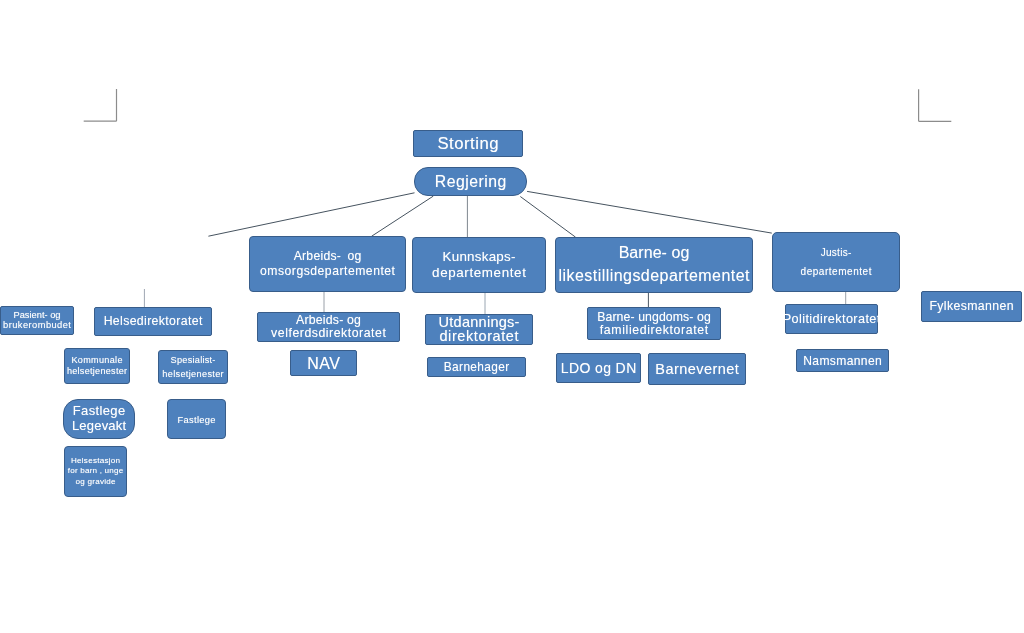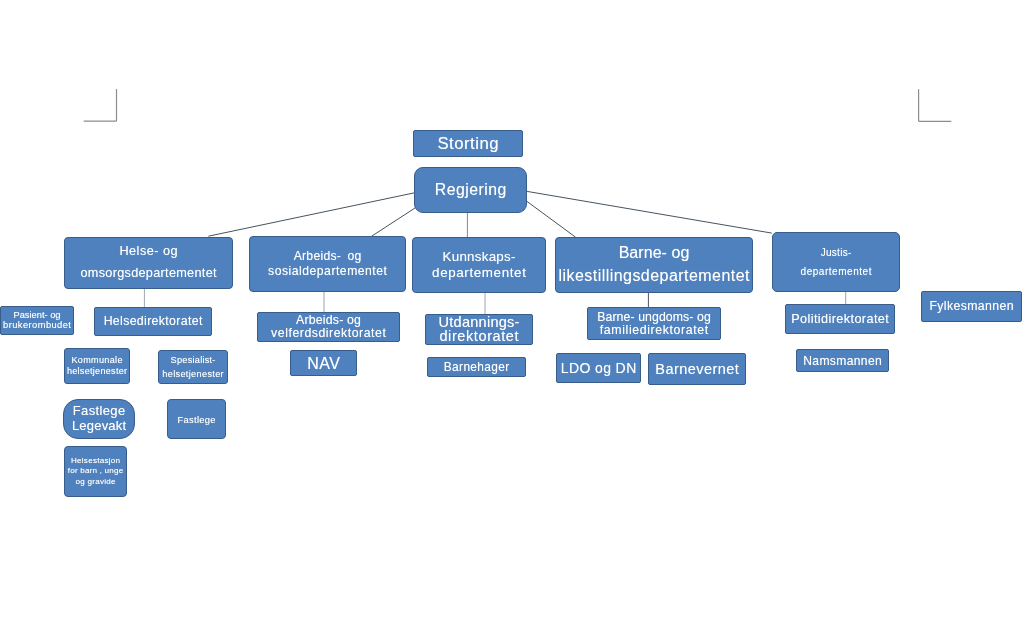--- a/index.html
+++ b/index.html
@@ -41,30 +41,26 @@
       <line x1="116.5" y1="114.2" x2="83.7" y2="114.2" stroke="#8c8c8c" stroke-width="1.2"></line>
     </g>
     <g>
       <line x1="918.6" y1="82.3" x2="918.6" y2="114.3" stroke="#8c8c8c" stroke-width="1.2"></line>
       <line x1="918.6" y1="114.3" x2="951.3" y2="114.3" stroke="#8c8c8c" stroke-width="1.2"></line>
     </g>
   </svg>
     <div class="node" style="left:413px;top:123px;width:110px;height:27px;border-radius:2px;font-size:16.7px;line-height:20px">
       <span class="line" style="letter-spacing:0.498px;text-indent:0.498px">Storting</span>
     </div>
-    <div class="node" style="left:414px;top:160px;width:113px;height:46px;border-radius:9px;font-size:15.8px;line-height:20px">
+    <div class="node" style="left:414px;top:160px;width:113px;height:29px;border-radius:14px;font-size:15.8px;line-height:20px">
       <span class="line" style="letter-spacing:0.486px;text-indent:0.486px">Regjering</span>
-    </div>
-    <div class="node" style="left:64px;top:230px;width:169px;height:52px;border-radius:4px;font-size:12.7px;line-height:21.7px">
-      <span class="line" style="letter-spacing:0.465px;text-indent:0.465px">Helse- og</span>
-      <span class="line" style="letter-spacing:0.292px;text-indent:0.292px">omsorgsdepartementet</span>
     </div>
     <div class="node" style="left:249px;top:229px;width:157px;height:56px;border-radius:4px;font-size:12.2px;line-height:14.7px">
       <span class="line" style="letter-spacing:0.268px;text-indent:0.268px">Arbeids- og</span>
-      <span class="line" style="letter-spacing:0.507px;text-indent:0.507px">sosialdepartementet</span>
+      <span class="line" style="letter-spacing:0.507px;text-indent:0.507px">omsorgsdepartementet</span>
     </div>
     <div class="node" style="left:412px;top:230px;width:134px;height:56px;border-radius:4px;font-size:13.4px;line-height:15.9px">
       <span class="line" style="letter-spacing:0.228px;text-indent:0.228px">Kunnskaps-</span>
       <span class="line" style="letter-spacing:0.619px;text-indent:0.619px">departementet</span>
     </div>
     <div class="node" style="left:555px;top:230px;width:198px;height:56px;border-radius:4px;font-size:16px;line-height:22.8px">
       <span class="line" style="letter-spacing:0.057px;text-indent:0.057px">Barne- og</span>
       <span class="line" style="letter-spacing:0.45px;text-indent:0.45px">likestillingsdepartementet</span>
     </div>
     <div class="node" style="left:772px;top:225px;width:128px;height:60px;border-radius:5px;font-size:10px;line-height:19.1px">
@@ -83,21 +79,21 @@
       <span class="line" style="letter-spacing:0.536px;text-indent:0.536px">velferdsdirektoratet</span>
     </div>
     <div class="node" style="left:587px;top:300px;width:134px;height:33px;border-radius:2px;font-size:12.3px;line-height:12.2px">
       <span class="line" style="letter-spacing:0.088px;text-indent:0.088px">Barne- ungdoms- og</span>
       <span class="line" style="letter-spacing:0.628px;text-indent:0.628px">familiedirektoratet</span>
     </div>
     <div class="node" style="left:425px;top:307px;width:108px;height:31px;border-radius:2px;font-size:14.5px;line-height:13.8px">
       <span class="line" style="letter-spacing:0.265px;text-indent:0.265px">Utdannings-</span>
       <span class="line" style="letter-spacing:0.596px;text-indent:0.596px">direktoratet</span>
     </div>
-    <div class="node" style="left:785px;top:297px;width:110px;height:30px;border-radius:2px;font-size:12.7px;line-height:15px">
+    <div class="node" style="left:785px;top:297px;width:93px;height:30px;border-radius:2px;font-size:12.7px;line-height:15px">
       <span class="line" style="letter-spacing:0.391px;text-indent:0.391px">Politidirektoratet</span>
     </div>
     <div class="node" style="left:921px;top:284px;width:101px;height:31px;border-radius:2px;font-size:12.3px;line-height:15px">
       <span class="line" style="letter-spacing:0.386px;text-indent:0.386px">Fylkesmannen</span>
     </div>
     <div class="node" style="left:64px;top:341px;width:66px;height:36px;border-radius:3px;font-size:9.1px;line-height:11.4px">
       <span class="line" style="letter-spacing:0.308px;text-indent:0.308px">Kommunale</span>
       <span class="line" style="letter-spacing:0.27px;text-indent:0.27px">helsetjenester</span>
     </div>
     <div class="node" style="left:158px;top:343px;width:70px;height:34px;border-radius:3px;font-size:9.2px;line-height:14.3px">

